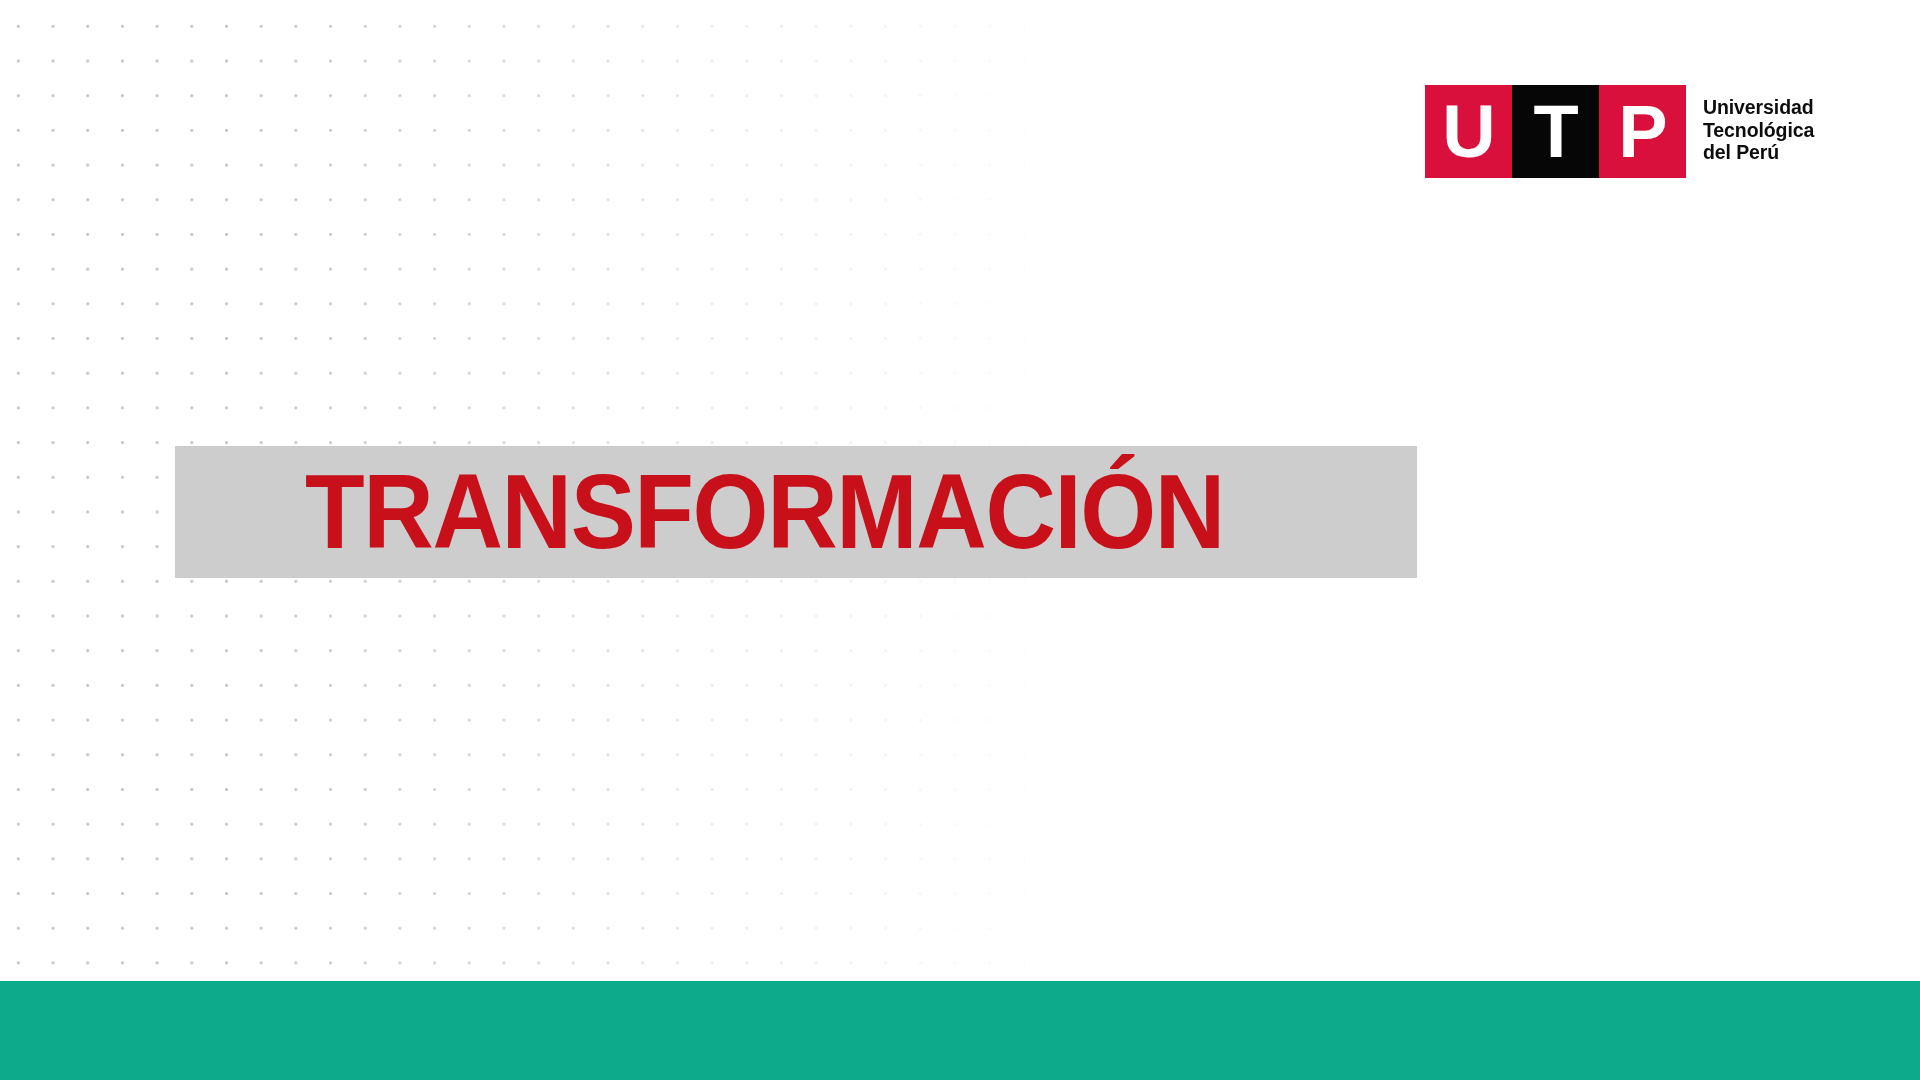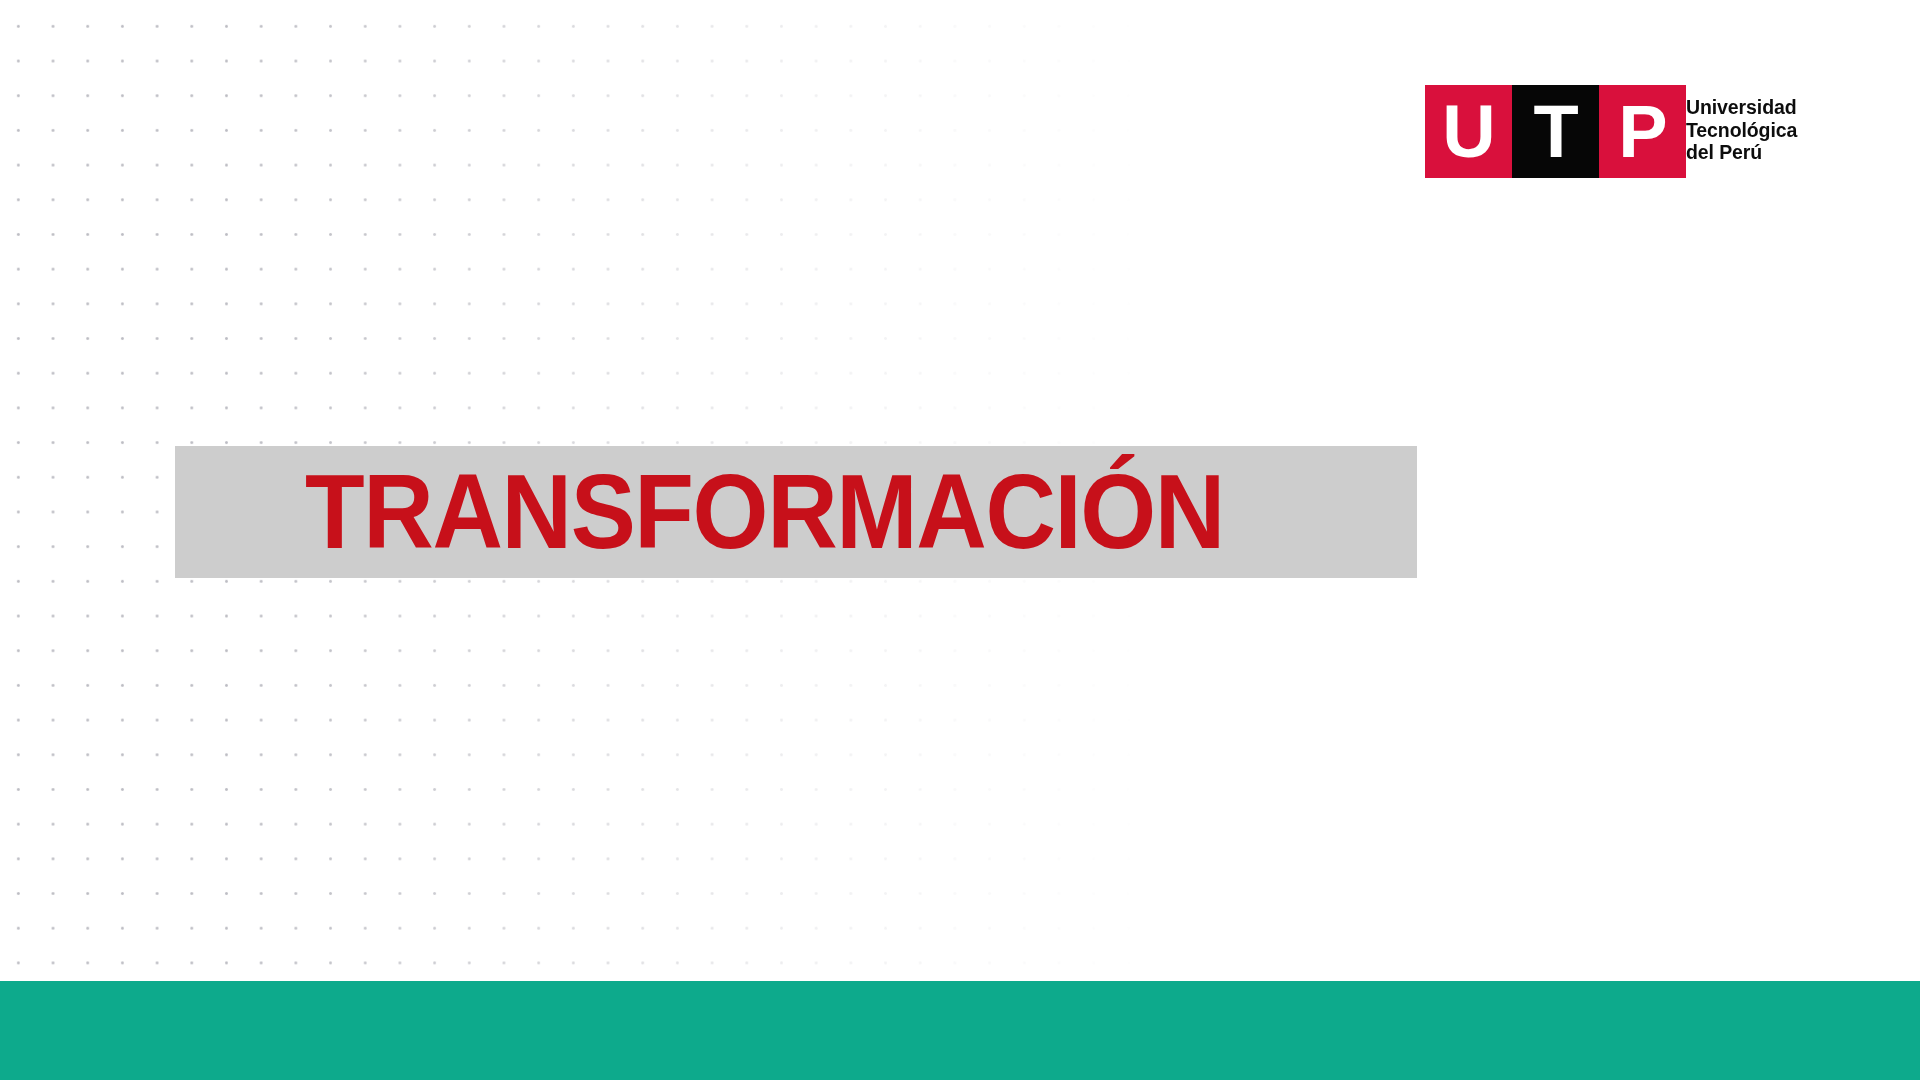--- a/index.html
+++ b/index.html
@@ -71,20 +71,21 @@
     font-family: "Liberation Sans", sans-serif;
     font-weight: bold;
     font-size: 74px;
     line-height: 1;
     letter-spacing: -1px;
   }
   .logo-block.red   { background: #D9103C; }
   .logo-block.black { background: #060606; }
 
   .logo-wordmark {
+    margin-left: 17px;
     margin-top: 11px;
     color: #0d0d0d;
     font-family: "Liberation Sans", sans-serif;
     font-weight: bold;
     font-size: 19.5px;
     line-height: 1.16;
     letter-spacing: -0.1px;
     white-space: nowrap;
   }
 

